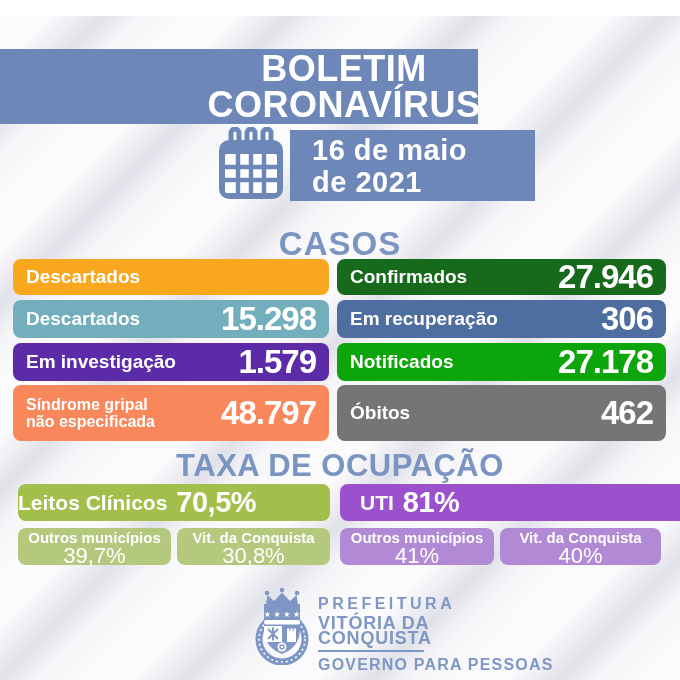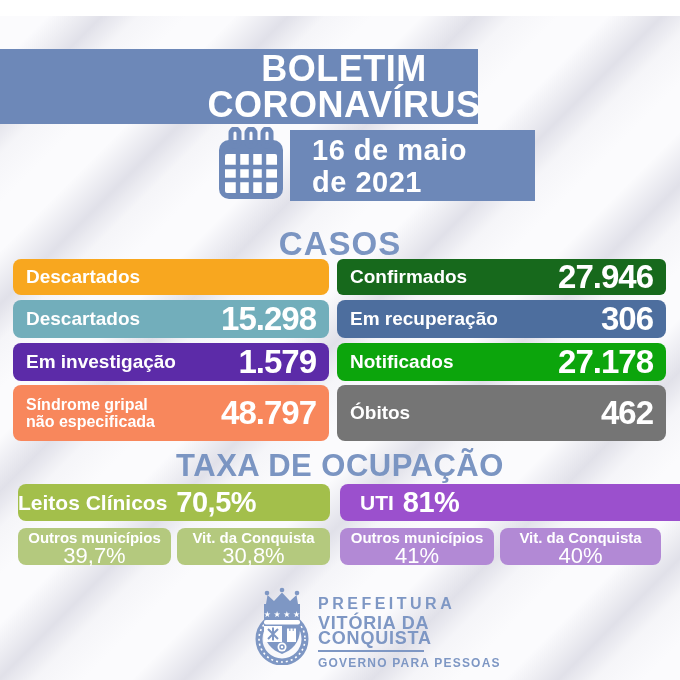--- a/index.html
+++ b/index.html
@@ -67,21 +67,21 @@
   .sub-r1{left:340px;width:154px;}
   .sub-r2{left:500px;width:161px;}
   .slabel{font-weight:bold;font-size:15px;}
   .sval{font-weight:normal;font-size:22px;}
   
   .crest-wrap{position:absolute;left:251px;top:571px;width:62px;height:78px;}
   .brand{position:absolute;left:318px;top:579px;color:#7e97c4;}
   .brand-top{font-size:16px;font-weight:bold;letter-spacing:3.5px;margin-bottom:3px;}
   .brand-name{font-size:18px;font-weight:bold;line-height:15px;letter-spacing:0.8px;}
   .brand-divider{width:106px;height:2px;background:#7e97c4;margin-top:4px;}
-  .brand-slogan{font-size:12px;font-weight:bold;letter-spacing:1.2px;margin-top:4px;}
+  .brand-slogan{font-size:16px;font-weight:bold;letter-spacing:1.2px;margin-top:4px;}
 </style>
 </head>
 <body>
 
 <div class="stage">
 
   <div class="banner" style="background: rgb(109, 136, 184);">
     <div class="banner-text">
       <div>BOLETIM</div>
       <div>CORONAVÍRUS</div>
@@ -120,21 +120,21 @@
   <div class="row col-l r3" style="background: rgb(92, 43, 168);">
     <span class="lbl">Em investigação</span>
     <span class="val">1.579</span>
   </div>
   <div class="row col-l r4" style="background: rgb(248, 135, 92);">
     <span class="lbl two-line">Síndrome gripal
 não especificada</span>
     <span class="val">48.797</span>
   </div>
 
-  <div class="row col-r r1" style="background: rgb(23, 105, 28); border-radius: 6px;">
+  <div class="row col-r r1" style="background: rgb(23, 105, 28);">
     <span class="lbl">Confirmados</span>
     <span class="val">27.946</span>
   </div>
   <div class="row col-r r2" style="background: rgb(77, 110, 158);">
     <span class="lbl">Em recuperação</span>
     <span class="val">306</span>
   </div>
   <div class="row col-r r3" style="background: rgb(12, 165, 12);">
     <span class="lbl">Notificados</span>
     <span class="val">27.178</span>

